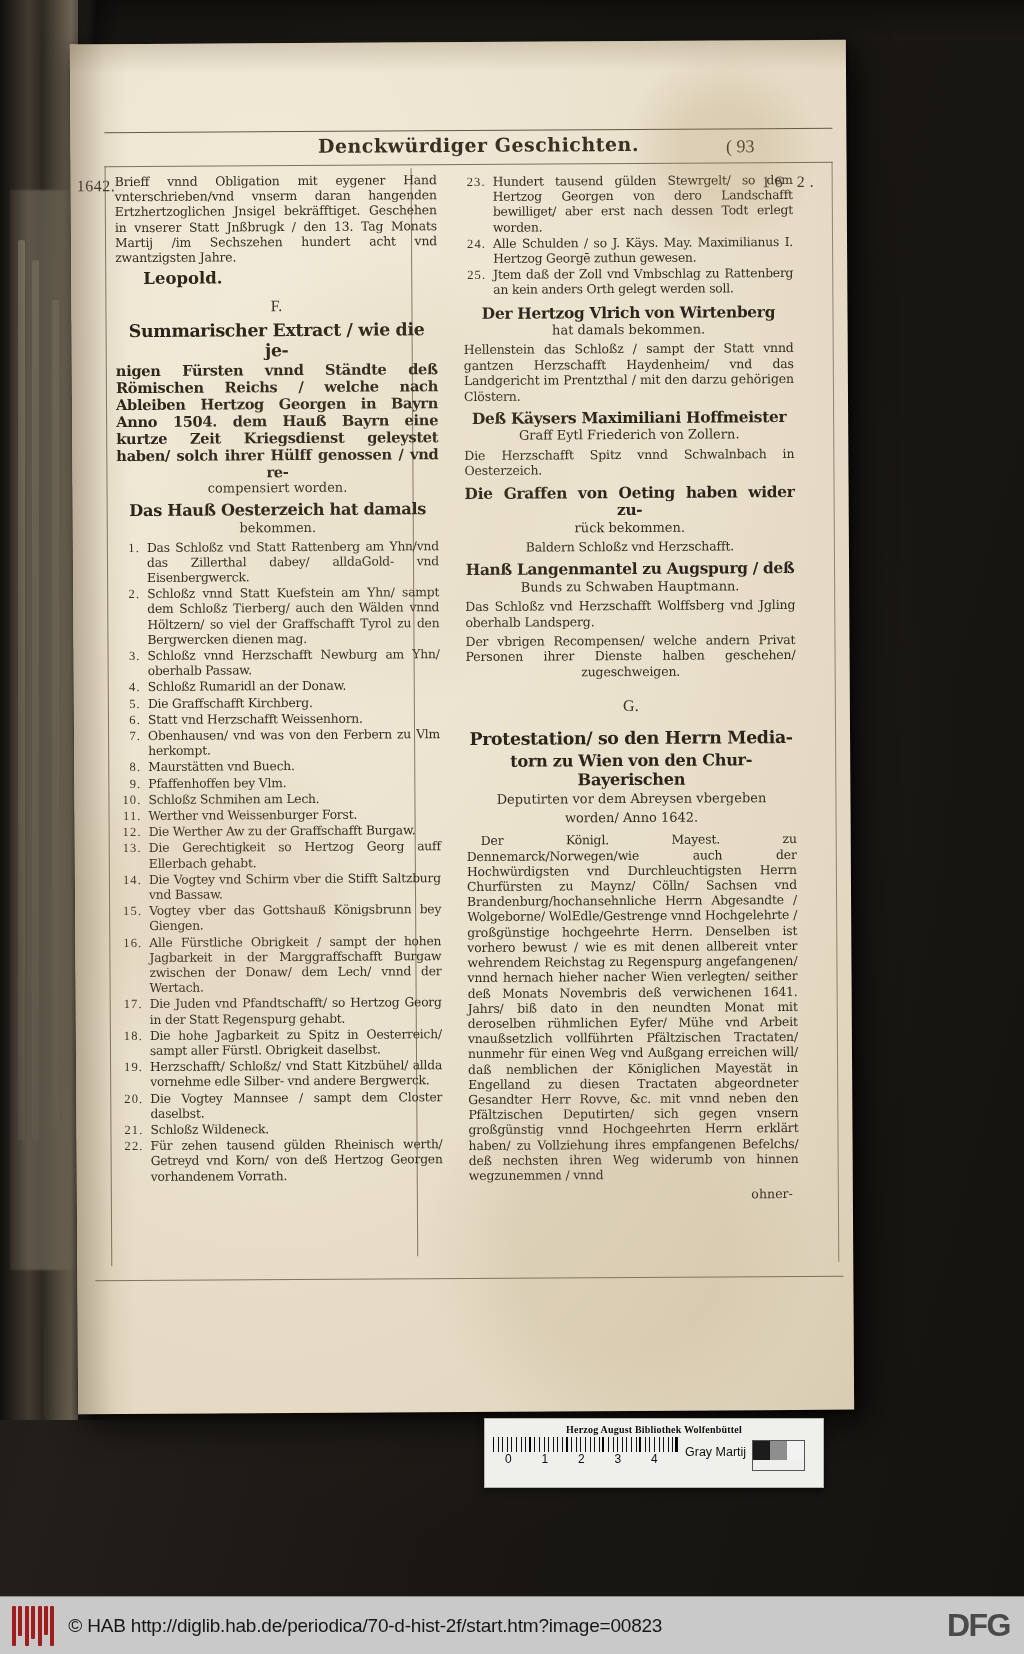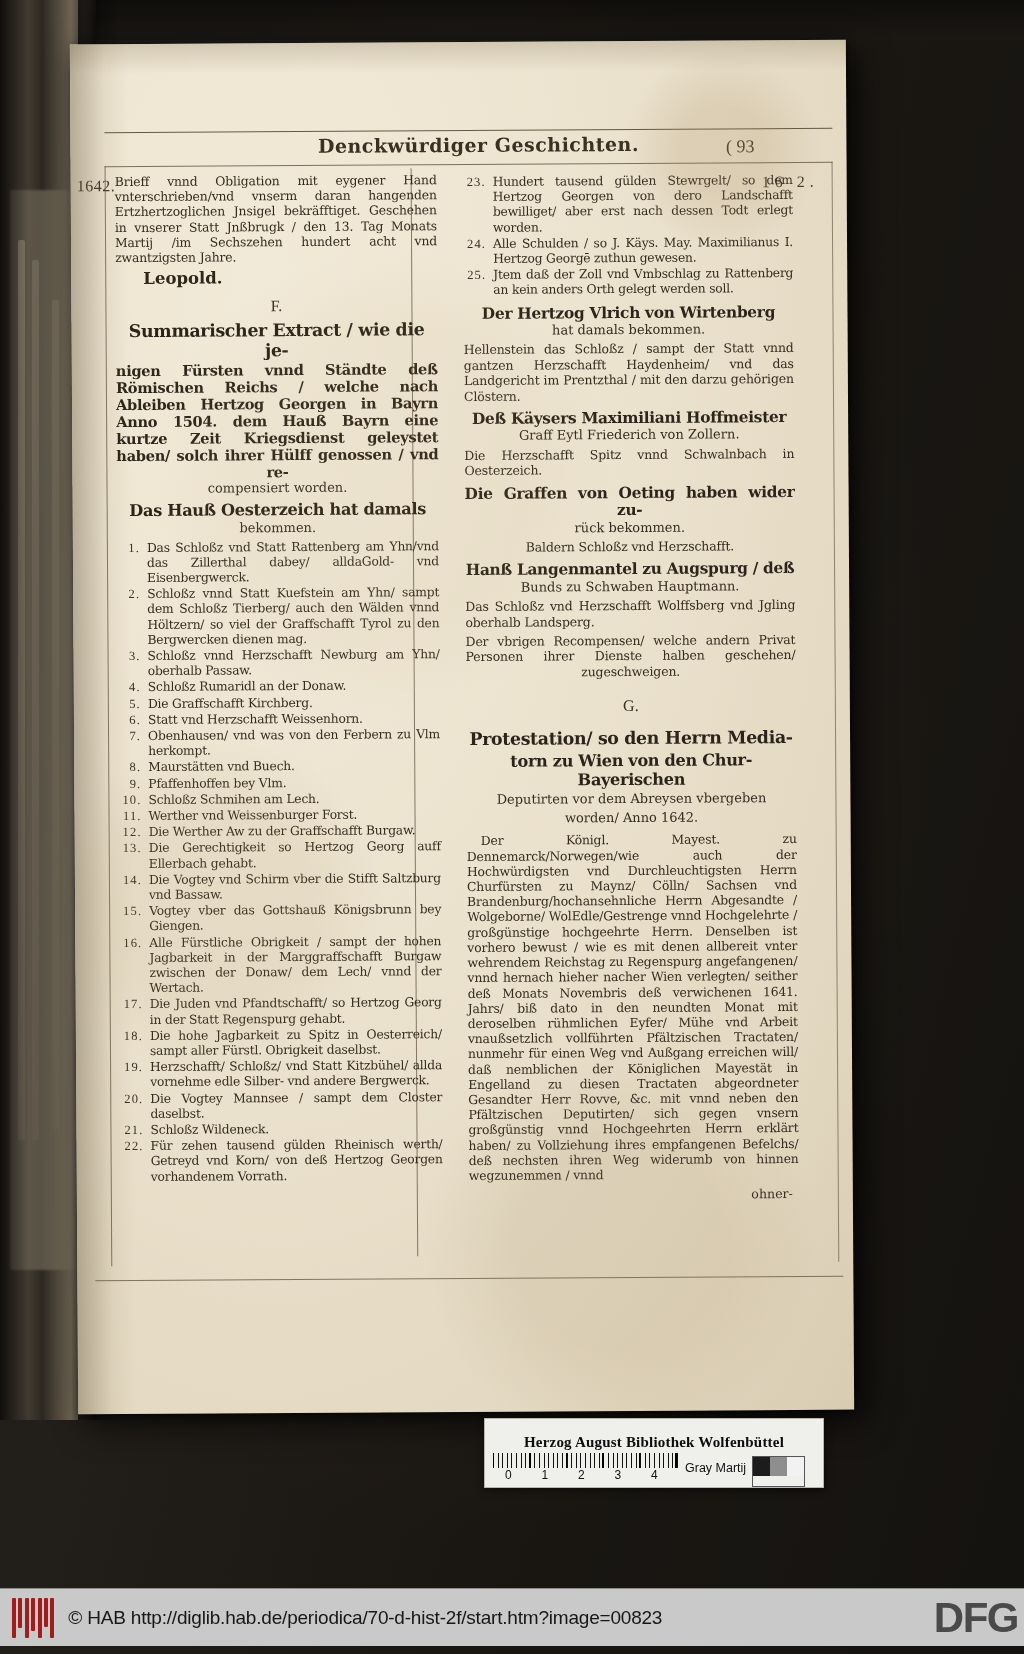--- a/index.html
+++ b/index.html
@@ -261,23 +261,23 @@
     left: 484px; top: 1418px;
     width: 340px; height: 70px;
     background: #efefec;
     border: 1px solid #b9b7ae;
     box-shadow: 0 2px 7px rgba(0,0,0,.6);
   }
   .target-title {
     text-align: center;
     font-family: "Liberation Serif", serif;
     font-weight: 700;
-    font-size: 15px;
+    font-size: 10px;
     color: #0d0d0d;
-    padding-top: 15px;
+    padding-top: 5px;
     letter-spacing: .2px;
   }
   .target-row {
     display: flex; align-items: flex-end;
     padding: 2px 8px 0 8px;
     gap: 6px;
   }
   .ruler { position: relative; width: 186px; height: 34px; }
   .ruler-ticks {
     position: absolute; left: 0; top: 0; width: 100%; height: 15px;
@@ -299,21 +299,21 @@
   .gs-label {
     font-family: "Liberation Sans", sans-serif;
     font-size: 12.5px; color: #111;
     padding-bottom: 12px;
   }
   .gs-swatches { display: flex; padding-bottom: 10px; border: 1px solid #555; }
   .gs-swatches i { display: block; width: 17px; height: 19px; }
 
   
   .footer-bar {
-    position: absolute; left: 0; bottom: 8px; width: 1024px; height: 58px;
+    position: absolute; left: 0; bottom: 0; width: 1024px; height: 58px;
     background: #c9c9c9;
     display: flex; align-items: center;
     border-top: 1px solid #8d8d8d;
   }
   .dfg-bars { display: flex; gap: 2.4px; padding: 0 14px 0 12px; }
   .dfg-bars i {
     display: block; width: 4px; height: 40px; background: #9f1d1d; border-radius: 1px;
   }
   .dfg-bars i:nth-child(2) { height: 30px; }
   .dfg-bars i:nth-child(4) { height: 33px; }
@@ -321,24 +321,24 @@
   .footer-url {
     flex: 1 1 auto;
     font-family: "Liberation Sans", sans-serif;
     font-size: 19px;
     color: #171717;
     letter-spacing: -.2px;
     white-space: nowrap;
   }
   .dfg-logo {
     font-family: "Liberation Sans", sans-serif;
-    font-weight: 700; font-size: 42px;
+    font-weight: 700; font-size: 32px;
     color: #4a4a4a;
     letter-spacing: -1.5px;
-    padding-right: 6px;
+    padding-right: 14px;
   }
 
   .bleed-top {
     position: absolute; left: 0; top: 0; width: 1024px; height: 40px;
     background: linear-gradient(180deg,#100e0c,#1b1814);
   }
 </style>
 </head>
 <body>
 

